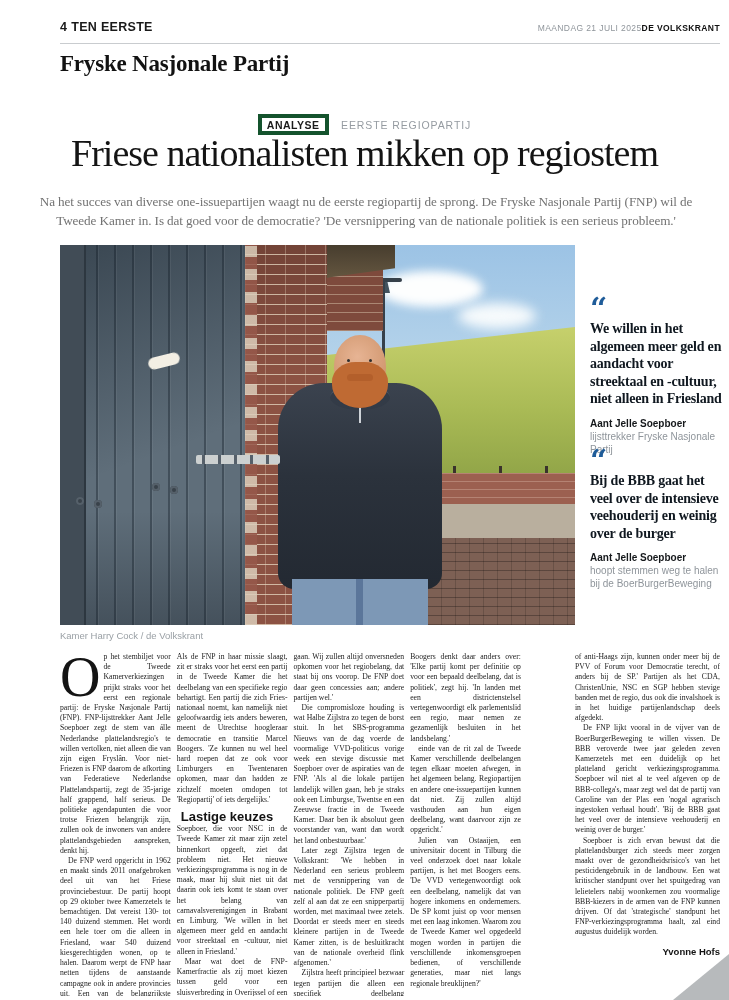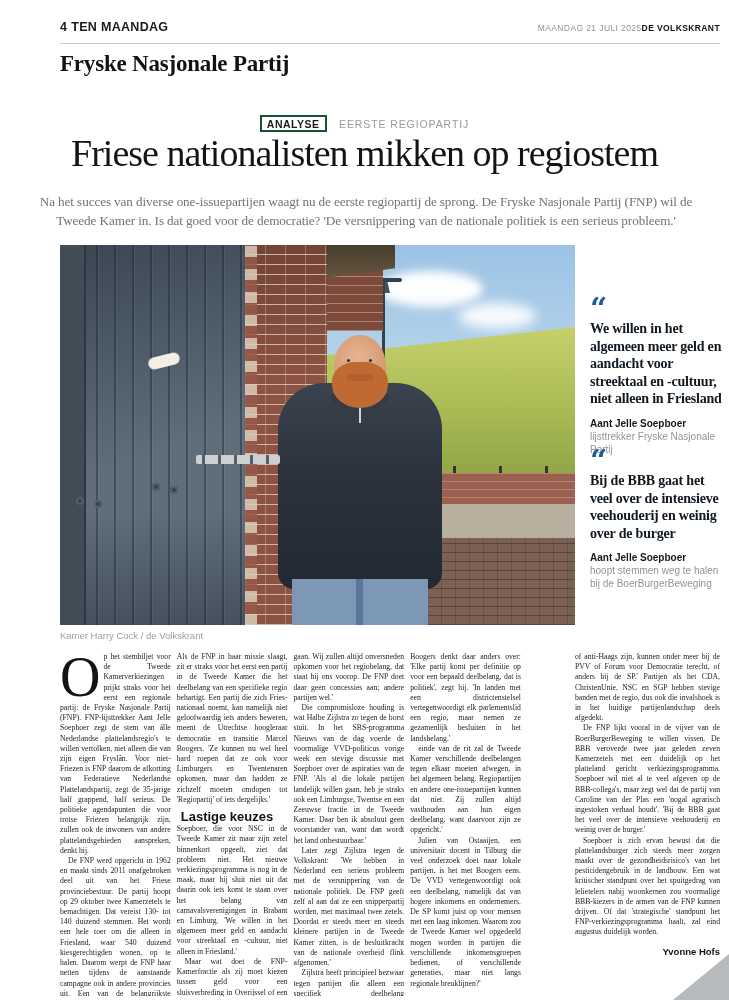--- a/index.html
+++ b/index.html
@@ -12,21 +12,21 @@
   .mast-left{font-size:12.5px;font-weight:bold;letter-spacing:.3px;}
   .mast-left .folio{font-weight:bold;margin-right:4px;}
   .mast-right{font-size:8.5px;letter-spacing:.4px;}
   .mast-date{color:var(--muted);margin-right:0;}
   .mast-paper{font-weight:bold;color:#111;}
   .rule{position:absolute;top:43px;left:60px;right:9px;height:1px;background:#c9cccf;}
   .rubric{position:absolute;top:51px;left:60px;font-family:"Liberation Serif",serif;
           font-size:23px;font-weight:600;letter-spacing:-.2px;color:#121212;}
   
   .kicker{position:absolute;top:114px;left:0;right:0;text-align:center;}
-  .kicker-box{display:inline-block;border:2px solid #14532d;padding:1px 5px 0 5px;
+  .kicker-box{display:inline-block;border:4px solid #14532d;padding:1px 5px 0 5px;
               font-size:10.5px;font-weight:bold;letter-spacing:.5px;vertical-align:middle;}
   .kicker-topic{display:inline-block;margin-left:8px;font-size:10.5px;color:#959ba1;
                 letter-spacing:.9px;vertical-align:middle;}
   .headline{position:absolute;top:131px;left:0;right:0;text-align:center;
             font-family:"Liberation Serif",serif;font-weight:normal;font-size:38px;
             letter-spacing:-1px;color:#141414;}
   .standfirst{position:absolute;top:193px;left:26px;width:680px;text-align:center;
               font-family:"Liberation Serif",serif;font-size:13.2px;line-height:1.42;
               letter-spacing:-.1px;color:#737373;}
   
@@ -121,21 +121,21 @@
   .corner{position:absolute;right:0;bottom:0;width:0;height:0;
           border-bottom:46px solid #b7babc;border-left:56px solid transparent;}
 </style>
 </head>
 <body>
 
 <div class="page">
 
   <div class="mast">
     <div class="mast-left">
-      <span class="folio">4</span><span>TEN MAANDAG</span>
+      <span class="folio">4</span><span>TEN EERSTE</span>
     </div>
     <div class="mast-right">
       <span class="mast-date">MAANDAG 21 JULI 2025</span><span class="mast-paper">DE VOLKSKRANT</span>
     </div>
   </div>
   <div class="rule"></div>
 
   <h2 class="rubric">Fryske Nasjonale Partij</h2>
 
   <div class="kicker">

